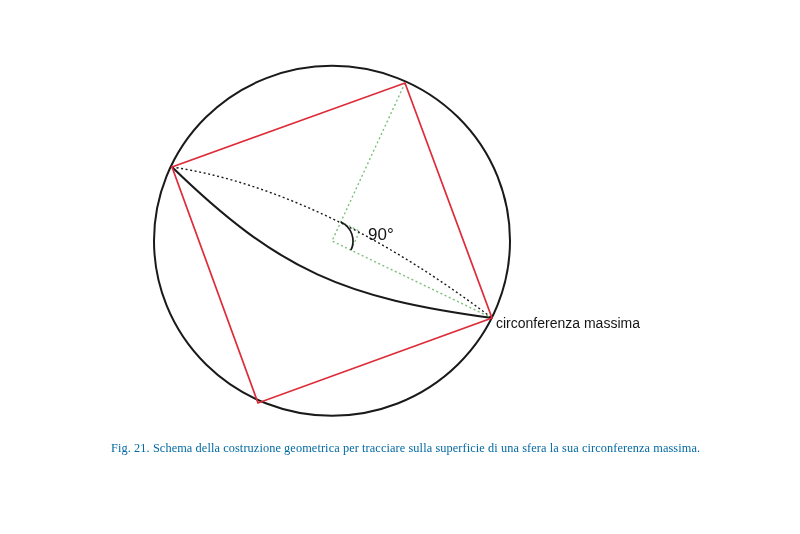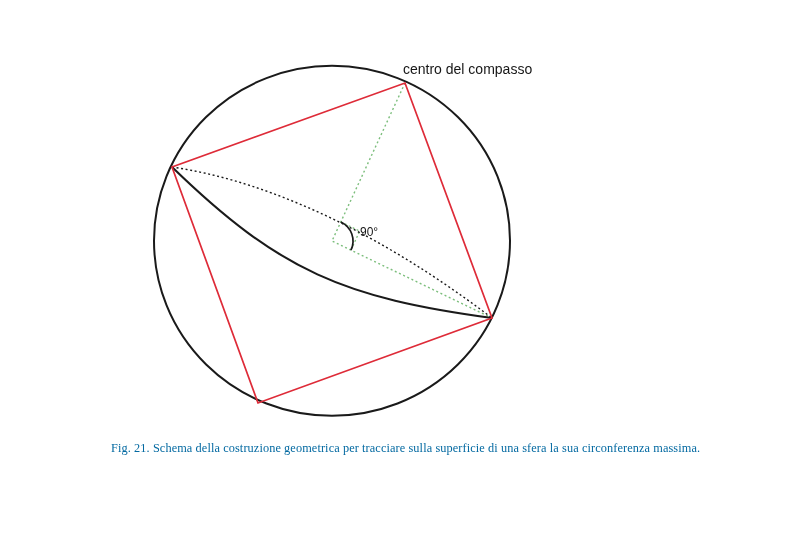--- a/index.html
+++ b/index.html
@@ -22,21 +22,21 @@
   }
   .lbl {
     position: absolute;
     color: #161616;
     font-size: 14px;
     line-height: 1.1;
     white-space: nowrap;
   }
   .lbl-compass-center { left: 403px; top: 62px; }
   .lbl-great-circle   { left: 496px; top: 316px; }
-  .lbl-angle          { left: 360px; top: 226px; font-size: 12px; text-align: center; }
+  .lbl-angle          { left: 368px; top: 226px; font-size: 17px; text-align: center; }
   .caption {
     position: absolute;
     left: 111px;
     top: 441px;
     font-family: "Liberation Serif", serif;
     font-size: 12.3px;
     color: #0369a1;
     letter-spacing: 0.1px;
     white-space: nowrap;
   }
@@ -56,20 +56,20 @@
 
     <path d="M 172,167 C 280,183 392,242 492,318" fill="none" stroke-width="1.4" stroke-dasharray="2 2.6" stroke="#1a1a1a"></path>
 
     <path d="M 172,167 C 280,272 345,298 492,318" fill="none" stroke-width="2.1" stroke="#1a1a1a"></path>
 
     <path d="M 405,83 L 492,318 L 258,403 L 172,167 Z" fill="none" stroke-width="1.7" stroke-linejoin="miter" stroke="#de2b38"></path>
 
     <path d="M 340.8,221.9 A 21 21 0 0 1 350.9,250.2" fill="none" stroke-width="1.7" stroke="#1a1a1a"></path>
   </svg>
 
-  <div class="lbl lbl-compass-center">centro del compasso</div>
 
+  <div class="lbl lbl-great-circle">circonferenza massima</div>
 
   <div class="lbl lbl-angle">90°</div>
 
   <div class="caption">Fig. 21. Schema della costruzione geometrica per tracciare sulla superficie di una sfera la sua circonferenza massima.</div>
 
 </div>
 
 </body></html>

